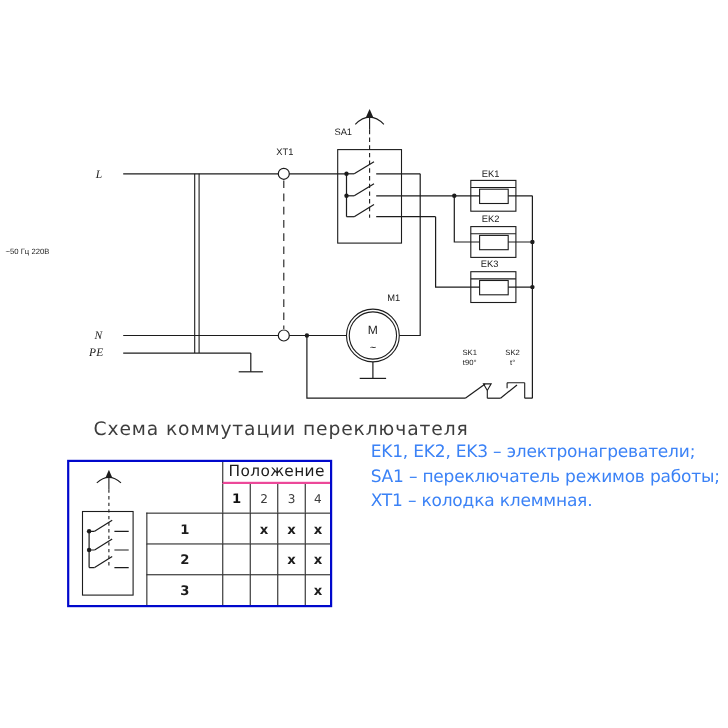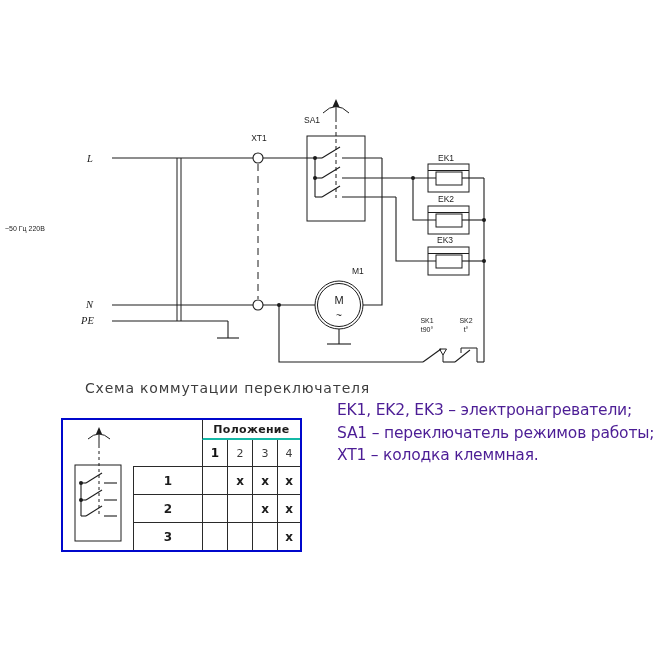--- a/index.html
+++ b/index.html
@@ -8,40 +8,40 @@
   svg text{font-family:"Liberation Sans","DejaVu Sans",sans-serif;fill:#1c1c1c;}
   svg .ref{font-size:8.5px;}
   svg .small{font-size:7px;}
   svg .lineLabel{font-family:"Liberation Serif","DejaVu Serif",serif;font-style:italic;font-size:10.5px;}
   svg .stroke{stroke:#1c1c1c;stroke-width:1.1;fill:none;}
   svg .thin{stroke:#1c1c1c;stroke-width:1;fill:none;}
   svg .dot{fill:#1c1c1c;stroke:none;}
   svg .term{fill:#ffffff;stroke:#1c1c1c;stroke-width:1.1;}
 
   
-  .tbl-title{position:absolute;left:85px;top:380px;font-size:14px;color:#3d3d3d;
+  .tbl-title{position:absolute;left:85px;top:380px;font-size:17px;color:#3d3d3d;
              letter-spacing:0.8px;white-space:nowrap;}
   .comm-table{position:absolute;left:61px;top:418px;width:241px;height:134px;
               border:2px solid #0008cc;box-sizing:border-box;background:#fff;
               display:grid;grid-template-columns:70px 69px 25px 25px 25px 1fr;
               grid-template-rows:20px 26px 28px 28px 1fr;color:#1c1c1c;}
   .cell{display:flex;align-items:center;justify-content:center;box-sizing:border-box;}
   .bl{border-left:1px solid #2a2a2a;}
   .bt{border-top:1px solid #2a2a2a;}
   .symcell{grid-column:1;grid-row:1/6;}
   .contacts{grid-column:2;grid-row:1/3;font-weight:bold;font-size:13.5px;letter-spacing:-0.4px;}
-  .poshead{grid-column:3/7;grid-row:1;font-size:11px;font-weight:bold;letter-spacing:0.3px;
-           border-bottom:2px solid #14b8a6;}
+  .poshead{grid-column:3/7;grid-row:1;font-size:14px;font-weight:normal;letter-spacing:0.3px;
+           border-bottom:2px solid #ec4899;}
   .posnum{font-size:11px;color:#3c3c3c;}
   .posnum.active{font-weight:bold;color:#111;font-size:12px;}
   .cnum{font-weight:bold;font-size:12px;}
   .mark{font-weight:bold;font-size:12px;}
 
   
-  .legend{position:absolute;left:337px;top:399px;color:#4c1d95;font-size:15.5px;
+  .legend{position:absolute;left:337px;top:399px;color:#3b82f6;font-size:15.5px;
           line-height:22.5px;letter-spacing:-0.2px;white-space:nowrap;}
 </style>
 </head>
 <body>
 
 <div id="canvas">
 
   
   <svg width="662" height="390" viewBox="0 0 662 390">
 

